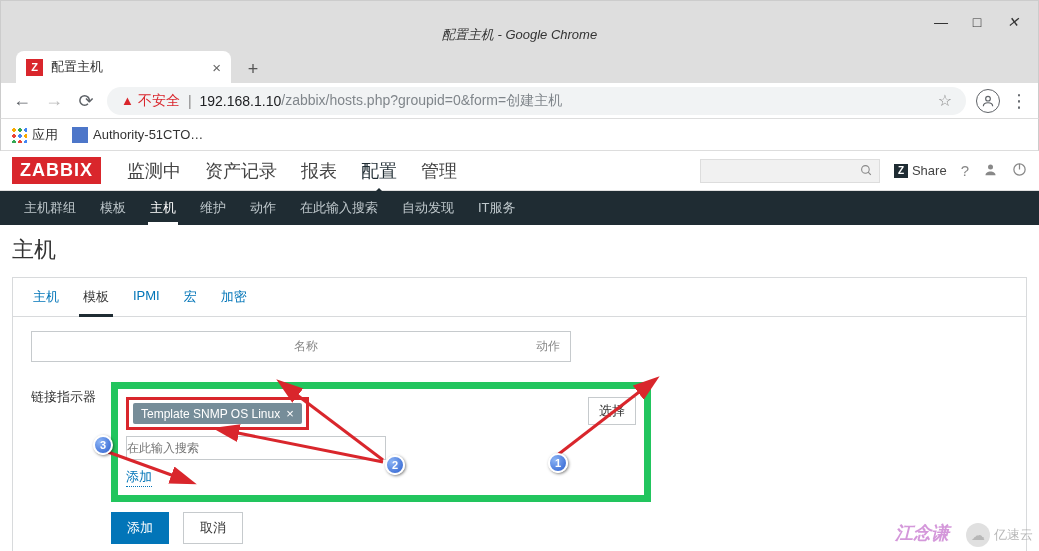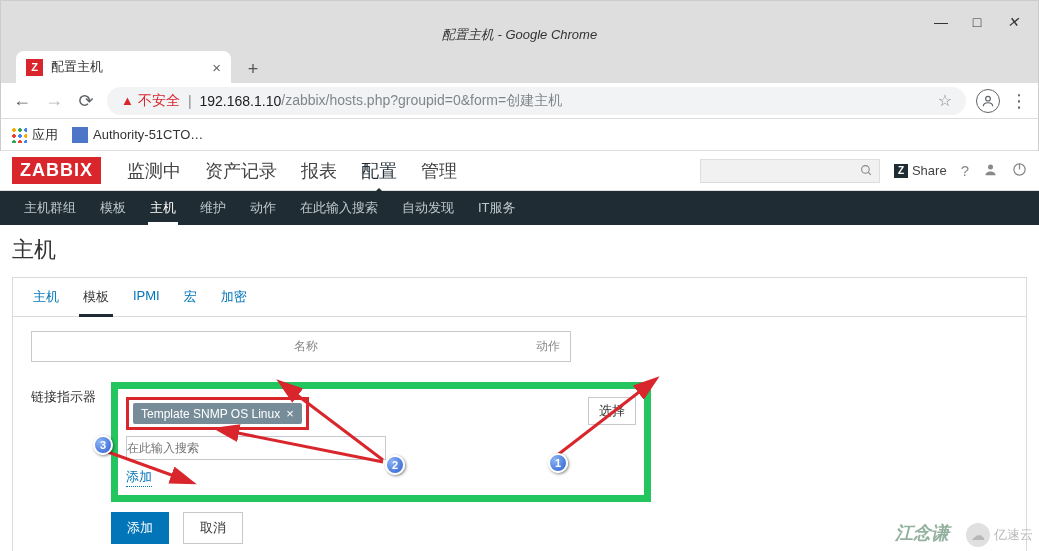--- a/index.html
+++ b/index.html
@@ -93,21 +93,21 @@
   .btn-primary { background: #0275b8; color: #fff; border: none; padding: 6px 16px; font-size: 13px; cursor: pointer; }
   .btn-secondary { background: #fff; color: #333; border: 1px solid #c6cacd; padding: 6px 16px; font-size: 13px; cursor: pointer; }
 
   
   .arrow-svg { position: absolute; top: 0; left: 0; pointer-events: none; }
   .annot-text { position: absolute; color: #fff; font-size: 17px; font-style: italic; font-weight: bold; text-shadow: 1px 1px 2px #000, -1px -1px 2px #000, 1px -1px 2px #000, -1px 1px 2px #000; }
   .num-badge { position: absolute; width: 20px; height: 20px; border-radius: 50%; background: radial-gradient(circle at 30% 30%, #8cb4f5, #2a5ecf); border: 2px solid #fff; color: #fff; font-size: 11px; font-weight: bold; display: flex; align-items: center; justify-content: center; box-shadow: 1px 1px 3px rgba(0,0,0,0.5); }
 
   .wm-logo { position: absolute; right: 6px; bottom: 4px; display: flex; align-items: center; gap: 4px; color: #888; font-size: 13px; opacity: 0.6;}
   .wm-ico { width: 24px; height: 24px; border-radius: 50%; background: #ccc; display: flex; align-items: center; justify-content: center; font-size: 14px; }
-  .wm-sig { position: absolute; right: 90px; bottom: 6px; color: #14532d; font-size: 18px; font-style: italic; opacity: 0.45; font-weight: bold;}
+  .wm-sig { position: absolute; right: 90px; bottom: 6px; color: #a21caf; font-size: 18px; font-style: italic; opacity: 0.45; font-weight: bold;}
 </style>
 </head>
 <body>
 
 <div class="title-bar">
   <div class="window-title">配置主机 - Google Chrome</div>
   <div class="win-controls">
     <div class="win-ctrl">—</div>
     <div class="win-ctrl">□</div>
     <div class="win-ctrl">✕</div>

